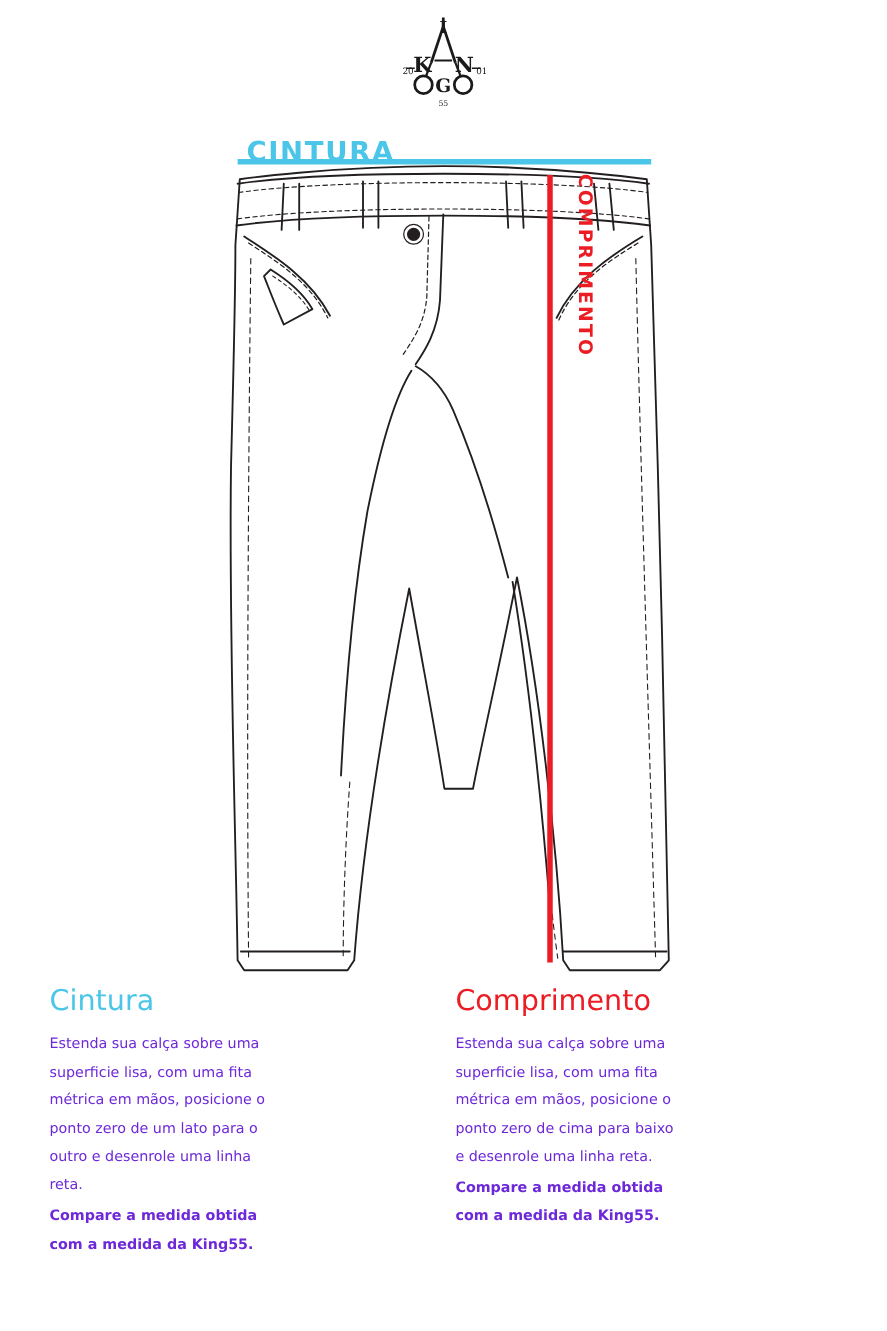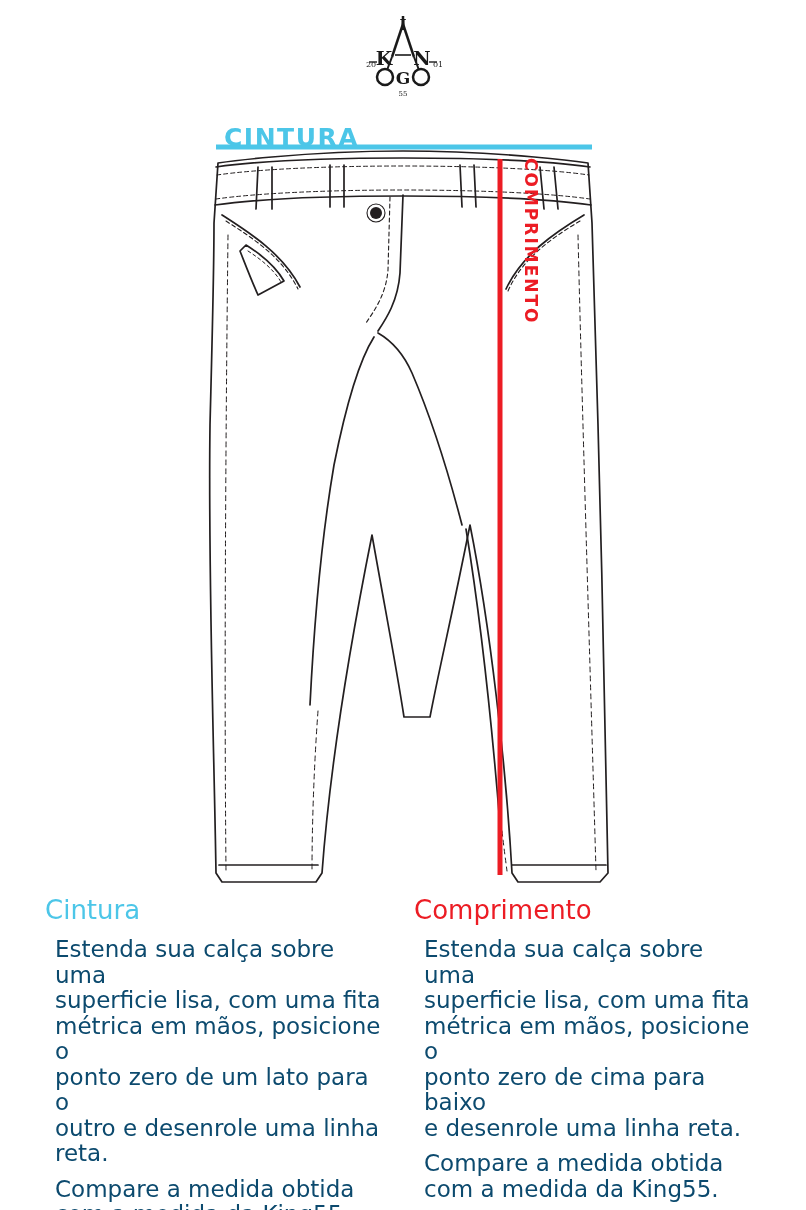--- a/index.html
+++ b/index.html
@@ -90,27 +90,27 @@
     font-size: 26px;
     line-height: 34px;
     margin: 0 0 10px 0;
     font-weight: normal;
   }
   .title-cintura { color: #4cc6e8; }
   .title-comprimento { color: #ec1c24; }
 
   .col-body {
     font-family: "DejaVu Sans", sans-serif;
-    font-size: 23px;
+    font-size: 13px;
     line-height: 25.5px;
-    color: #0c4a6e;
-    margin: 10px;
+    color: #6d28d9;
+    margin: 0;
     white-space: pre-line;
   }
-  .col-body + .col-body { margin-top: 3px; }
+  .col-body + .col-body { margin-top: 3px; font-weight: bold; }
 </style>
 </head>
 <body>
 
 <div class="page">
 
   <div class="logo">
     <svg width="120" height="95" viewBox="0 0 120 95" xmlns="http://www.w3.org/2000/svg">
       <g stroke="#1a1a1a" fill="none" stroke-width="2">
 

